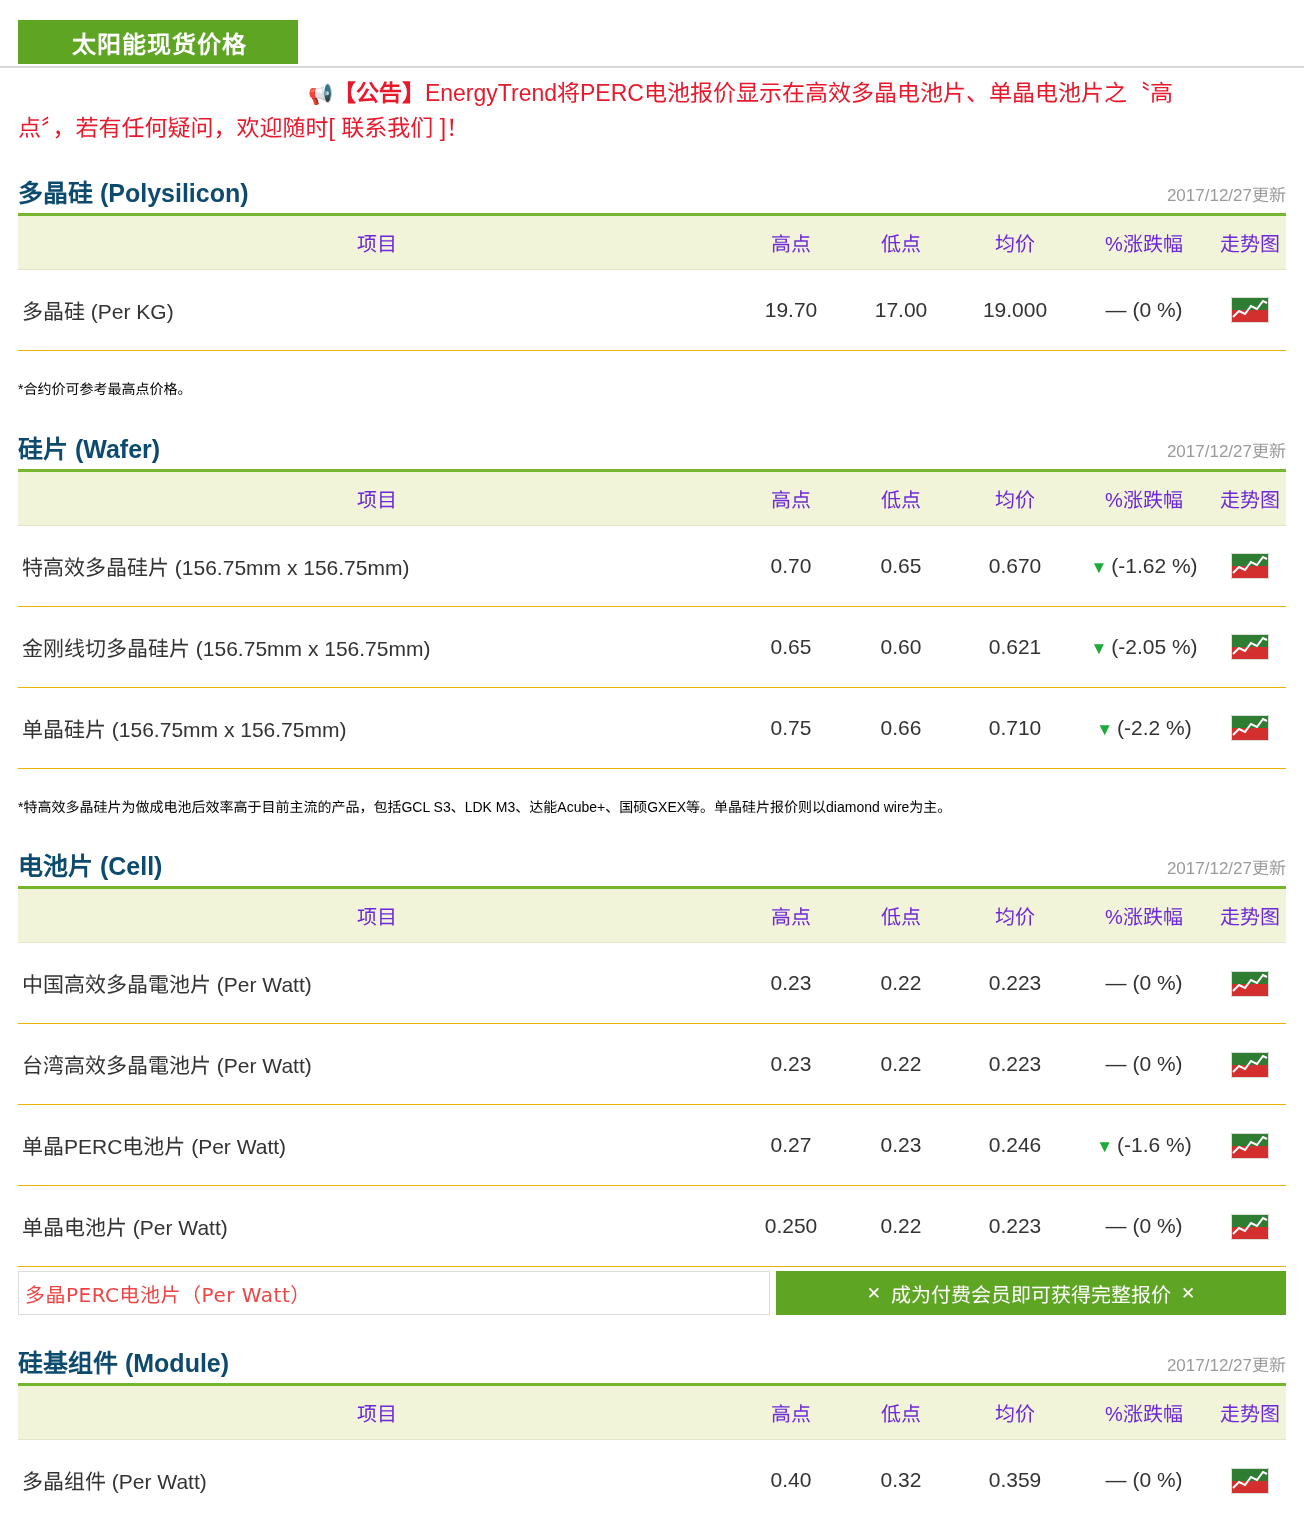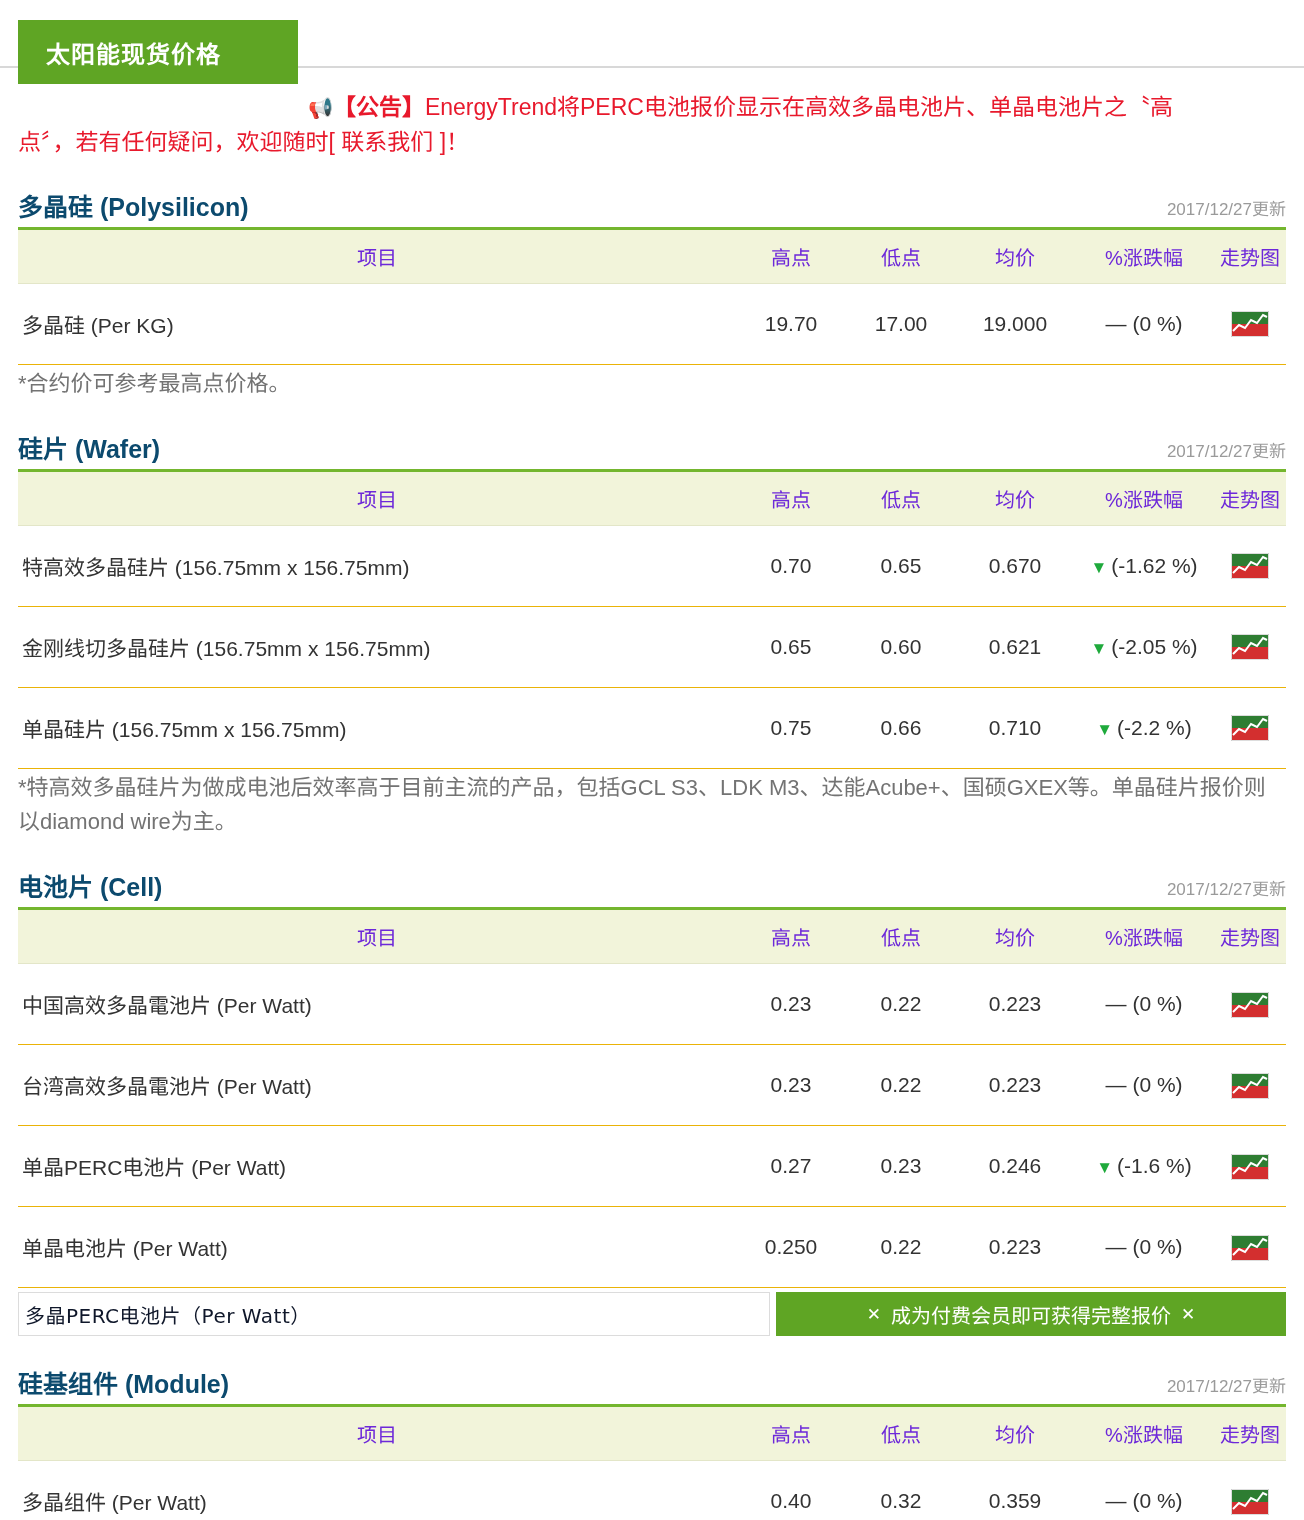--- a/index.html
+++ b/index.html
@@ -16,36 +16,36 @@
 
   
   .header-row {
     position: relative;
     height: 68px;
     border-bottom: 2px solid #d8d8d8;
   }
   .header-tab {
     position: absolute;
     left: 18px; top: 20px;
-    width: 280px; height: 64px;
+    width: 280px; height: 44px;
     background: #5fa524;
     color: #ffffff;
     font-size: 24px;
     font-weight: bold;
     letter-spacing: 1px;
     display: flex;
     align-items: center;
-    padding-left: 28px;
+    padding-left: 54px;
   }
 
   .content { padding: 0 18px 30px 18px; }
 
   
   .announce {
-    margin-top: 22px;
+    margin-top: 8px;
     font-size: 23px;
     line-height: 1.5;
     color: #e8192c;
     text-align: left;
   }
   .announce .indent { display: inline-block; width: 290px; }
   .announce .bold { font-weight: bold; }
   .announce a { color: #e8192c; text-decoration: none; }
   .megaphone { font-size: 20px; }
 
@@ -118,37 +118,37 @@
 
   .trend-ico {
     display: inline-block;
     width: 38px; height: 26px;
     position: relative;
     vertical-align: middle;
   }
   .trend-ico svg { display: block; }
 
   .note {
-    margin-top: 2px;
-    font-size: 22px;
+    margin-top: 28px;
+    font-size: 14px;
     line-height: 1.55;
-    color: #737373;
+    color: #000000;
   }
   .paywall-wrap {
     display: flex;
     align-items: stretch;
     gap: 6px;
     margin-top: 4px;
   }
   .paywall-left {
     flex: 0 0 752px;
     border: 1px solid #dcdcdc;
     background: #fff;
     font-size: 20px;
-    color: #0f172a;
+    color: #ef4444;
     display: flex;
     align-items: center;
     padding-left: 6px;
     height: 44px;
     letter-spacing: 0.5px;
     font-family: "DejaVu Sans", sans-serif;
   }
   .paywall-right {
     flex: 1 1 auto;
     background: #5fa524;

